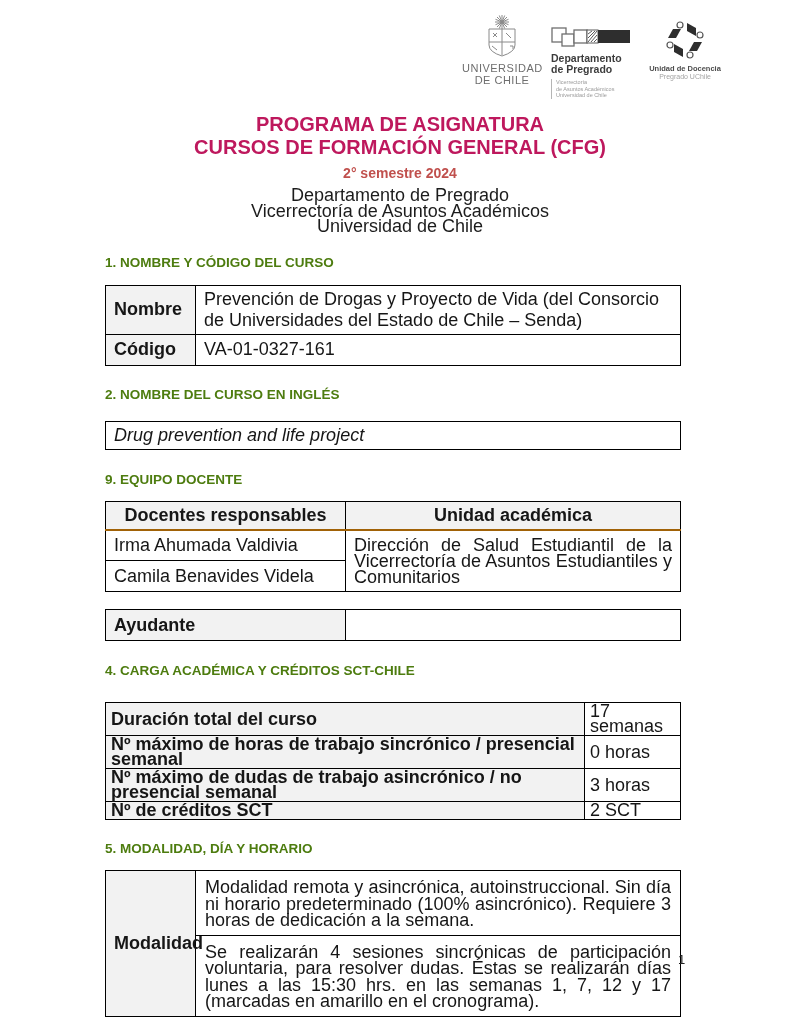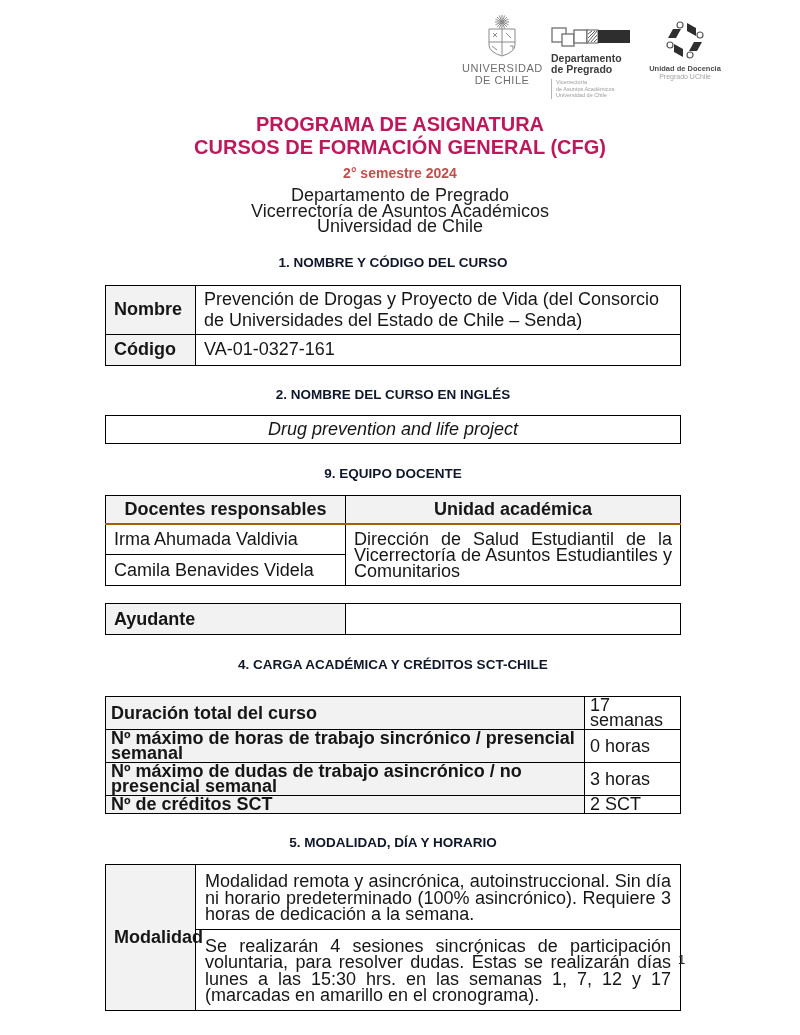--- a/index.html
+++ b/index.html
@@ -27,23 +27,23 @@
   
   .title-block { padding-top:113px; text-align:center; }
   .t-line { font-size:20px; font-weight:bold; line-height:23px; color:#be185d; }
   .semester { font-size:14px; font-weight:bold; line-height:20px; margin-top:4px;
               color:var(--accent-red, #C0504D); }
   .t-sub { font-size:18px; line-height:15.5px; color:#1c1c1c; }
   .t-sub.first { margin-top:5px; }
 
   
   .content { margin-left:105px; width:576px; }
-  .sec-heading { font-size:13.5px; font-weight:bold; color:#0f172a;text-align:center; }
+  .sec-heading { font-size:13.5px; font-weight:bold; color:#4d7c0f; }
   .mt-s1 { margin-top:20px; }  .mt-t1 { margin-top:15px; }
-  .mt-s2 { margin-top:21px; }  .mt-b2 { margin-top:13px;text-align:center; }
+  .mt-s2 { margin-top:21px; }  .mt-b2 { margin-top:19px; }
   .mt-s3 { margin-top:22px; }  .mt-t3 { margin-top:14px; }
   .mt-ay { margin-top:17px; }
   .mt-s4 { margin-top:22px; }  .mt-t4 { margin-top:24px; }
   .mt-s5 { margin-top:21px; }  .mt-t5 { margin-top:14px; }
 
   table { border-collapse:collapse; width:576px; table-layout:fixed; }
   td, th { border:1px solid #000; font-size:18px; vertical-align:middle;
            padding:3px 8px; color:#161616; }
   .gray { background:var(--cell-gray, #F2F2F2); }
   .bold { font-weight:bold; }

